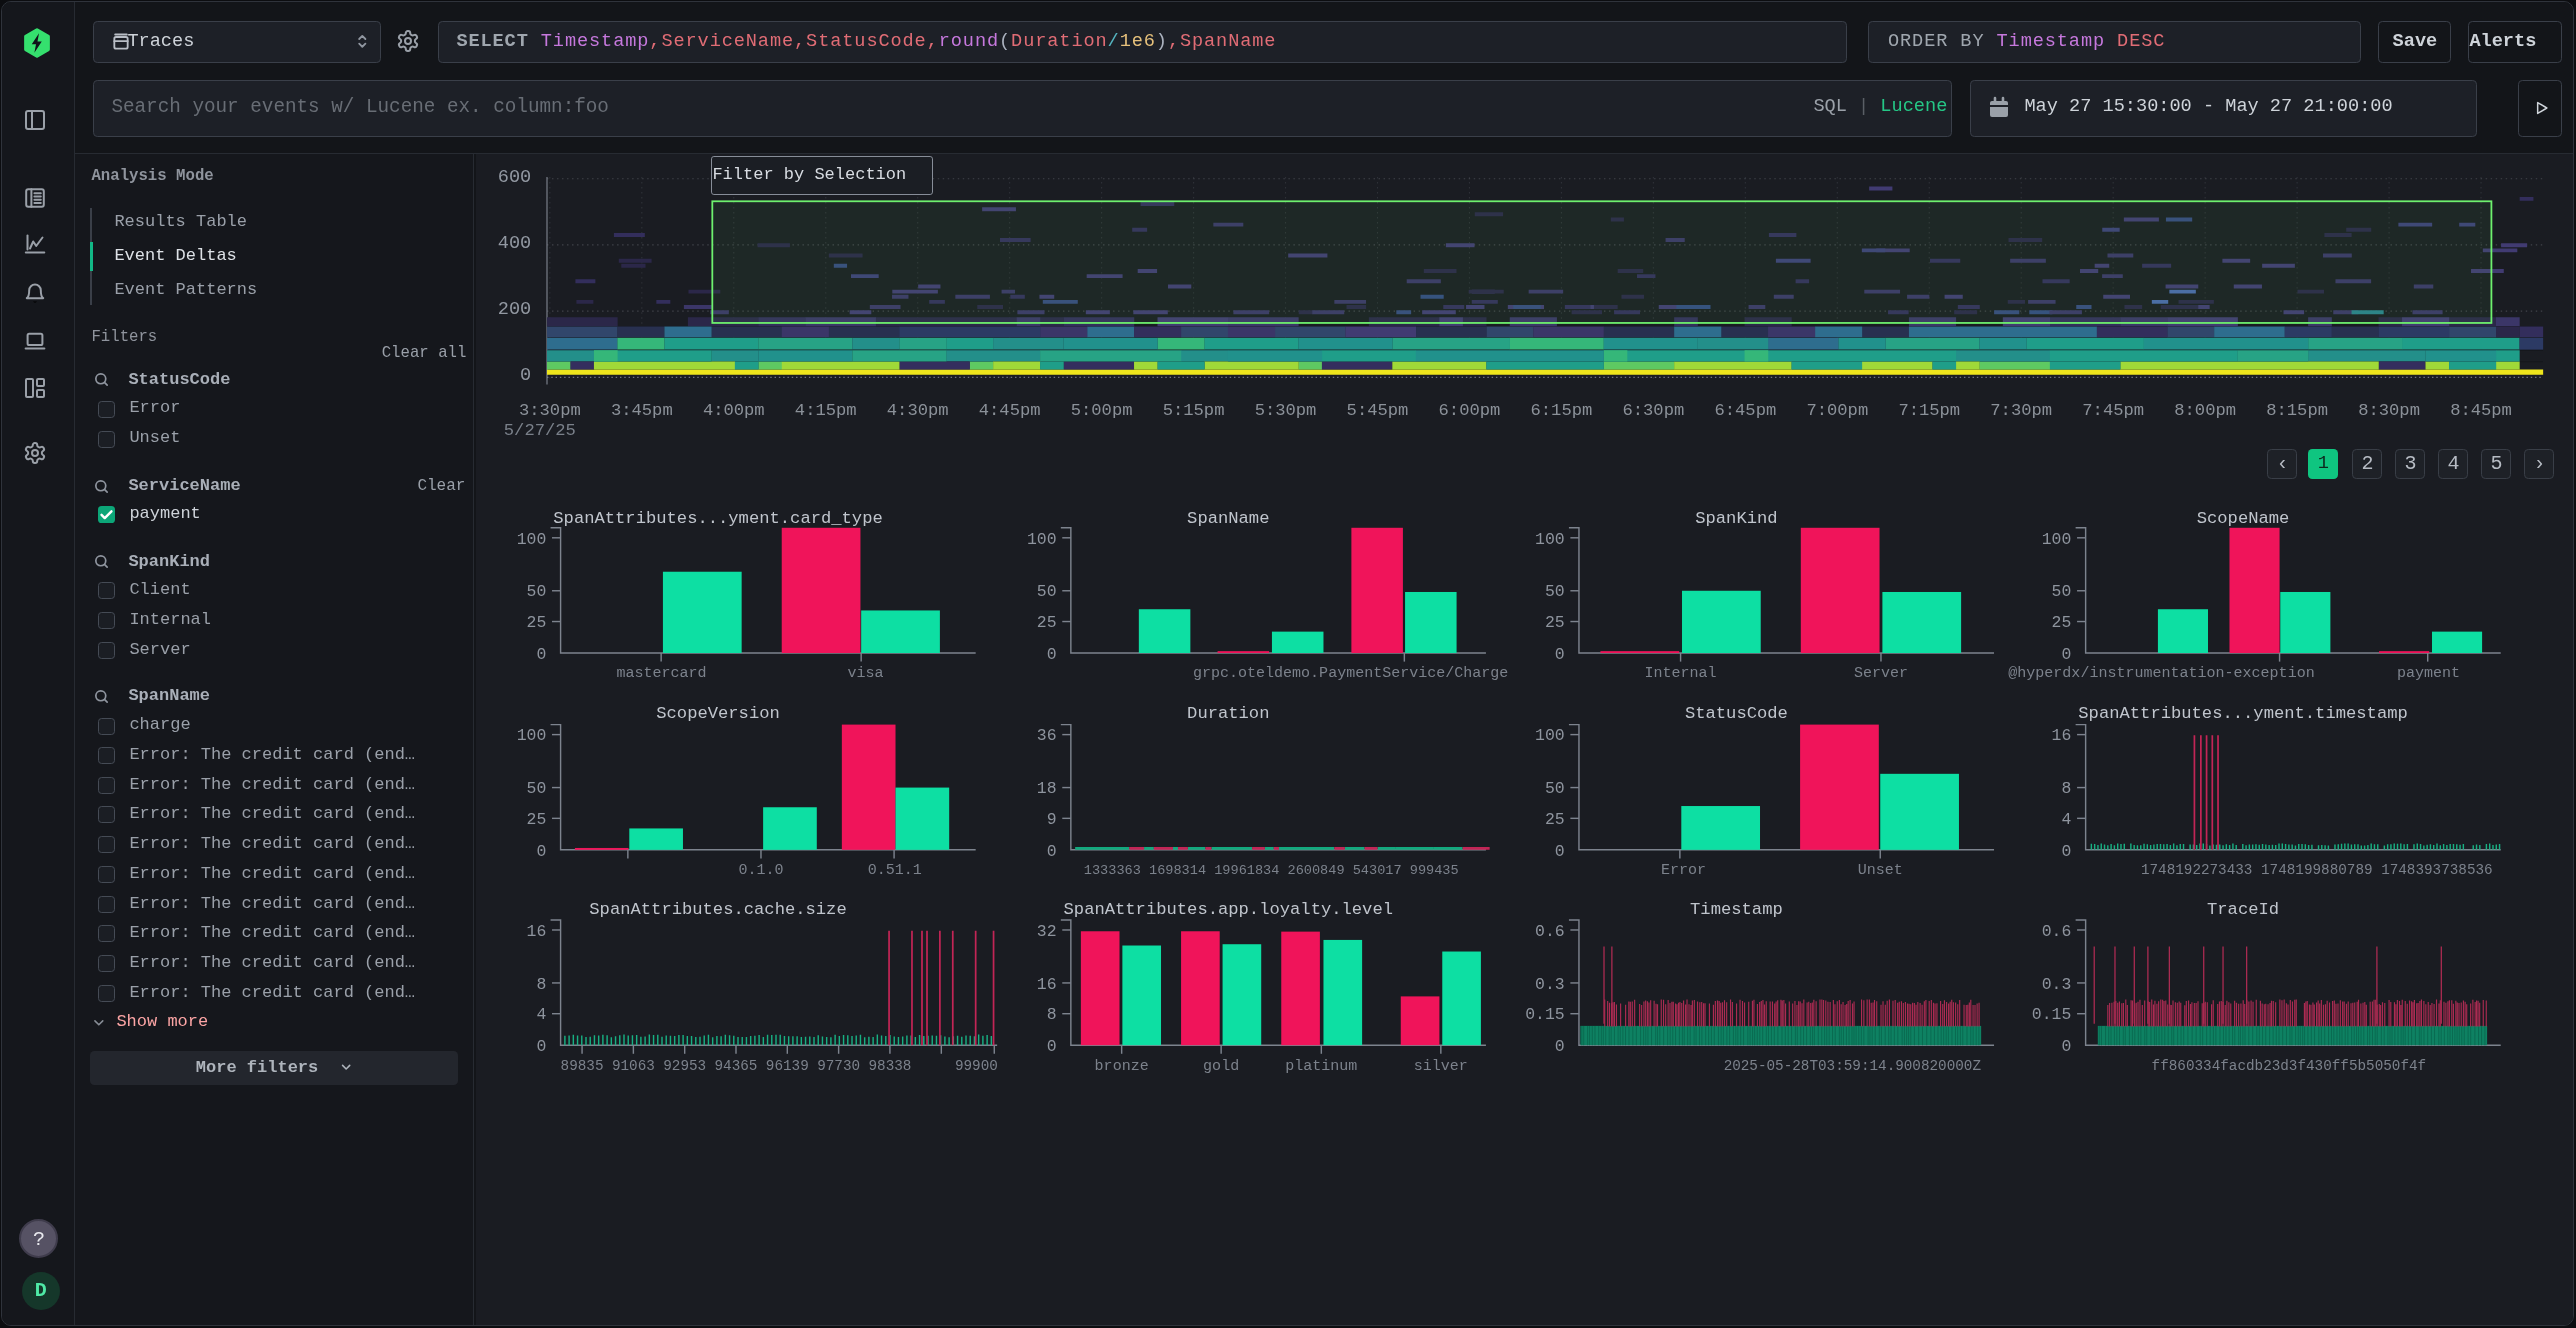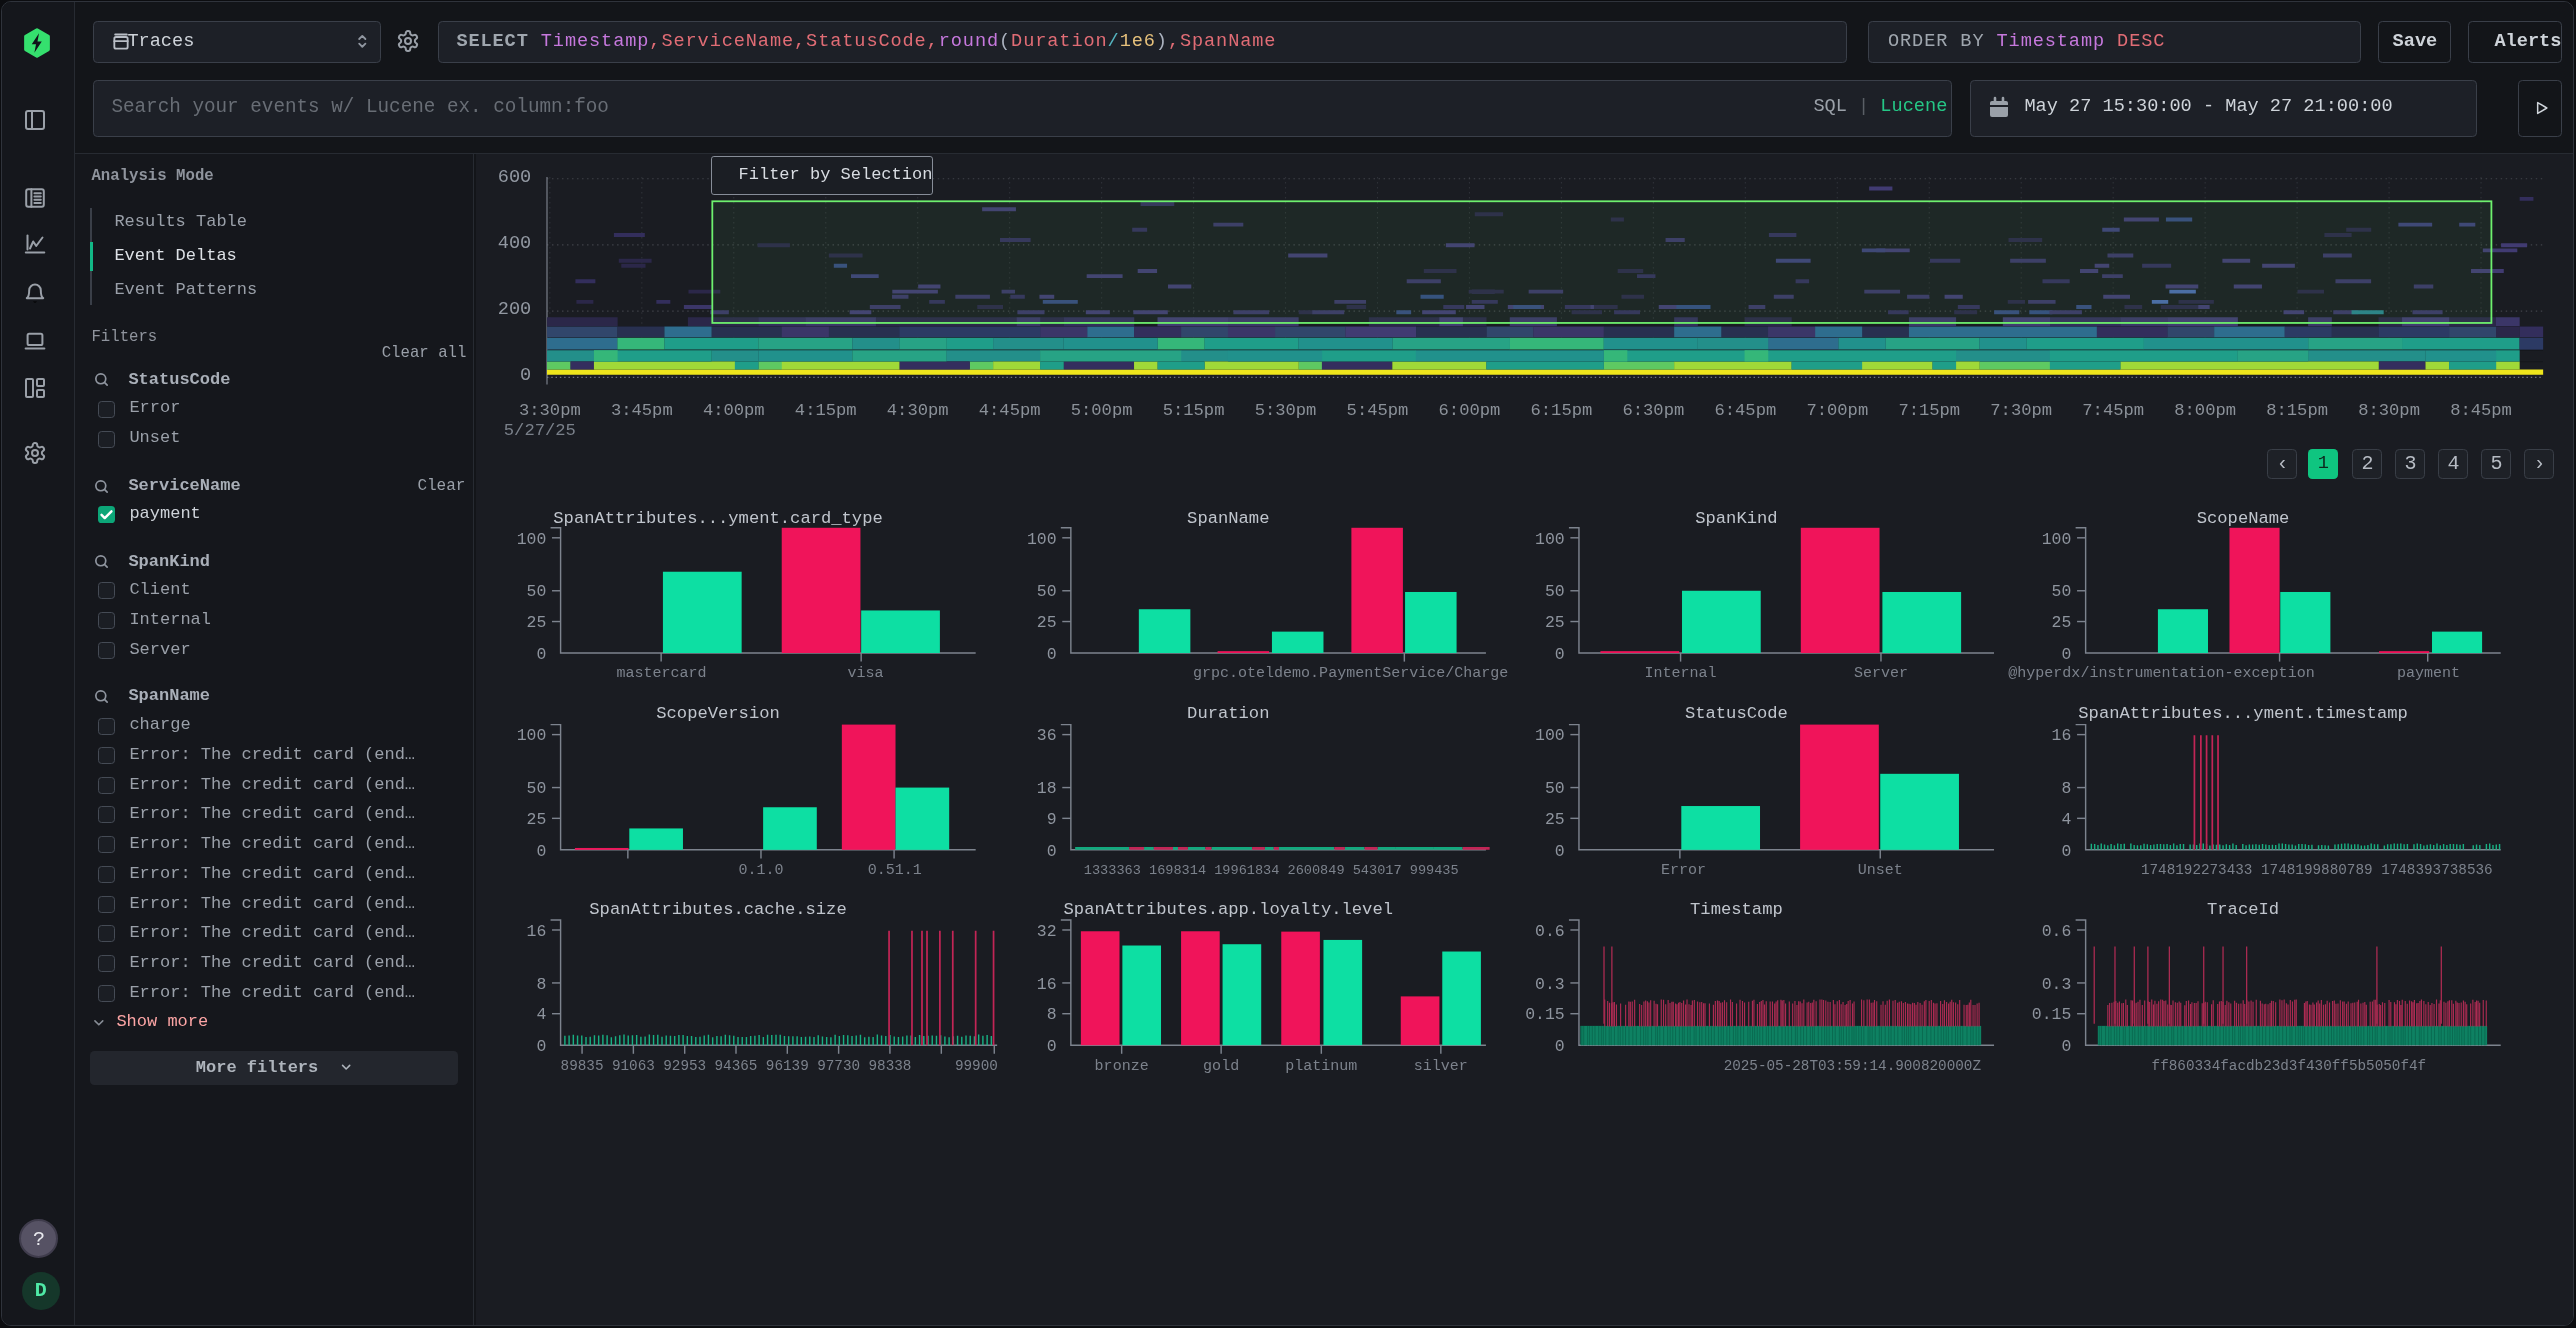--- a/index.html
+++ b/index.html
@@ -63,21 +63,21 @@
       <path d="M12.22 2h-.44a2 2 0 0 0-2 2v.18a2 2 0 0 1-1 1.73l-.43.25a2 2 0 0 1-2 0l-.15-.08a2 2 0 0 0-2.73.73l-.22.38a2 2 0 0 0 .73 2.73l.15.1a2 2 0 0 1 1 1.72v.51a2 2 0 0 1-1 1.74l-.15.09a2 2 0 0 0-.73 2.73l.22.38a2 2 0 0 0 2.73.73l.15-.08a2 2 0 0 1 2 0l.43.25a2 2 0 0 1 1 1.73V20a2 2 0 0 0 2 2h.44a2 2 0 0 0 2-2v-.18a2 2 0 0 1 1-1.73l.43-.25a2 2 0 0 1 2 0l.15.08a2 2 0 0 0 2.73-.73l.22-.39a2 2 0 0 0-.73-2.73l-.15-.08a2 2 0 0 1-1-1.74v-.5a2 2 0 0 1 1-1.74l.15-.09a2 2 0 0 0 .73-2.73l-.22-.38a2 2 0 0 0-2.73-.73l-.15.08a2 2 0 0 1-2 0l-.43-.25a2 2 0 0 1-1-1.73V4a2 2 0 0 0-2-2z"></path>
       <circle cx="12" cy="12" r="3"></circle>
     </svg>
     <div style="position:absolute;left:436px;top:18.6px;width:1409px;height:42px;background:#1d2027;border:1.4px solid #3a3f49;border-radius:4.3px;overflow:hidden">
       <div style="position:absolute;left:17px;top:9.3px;font-size:18.6px;letter-spacing:0.9px;white-space:pre"><span style="color:#9fa6ae;font-weight:bold">SELECT </span><span style="color:#c678dd">Timestamp</span><span style="color:#e06c75">,ServiceName,StatusCode,</span><span style="color:#c678dd">round</span><span style="color:#abb2bf">(</span><span style="color:#e06c75">Duration</span><span style="color:#56b6c2">/</span><span style="color:#e5c07b">1e6</span><span style="color:#abb2bf">)</span><span style="color:#e06c75">,SpanName</span></div>
     </div>
     <div style="position:absolute;left:1866px;top:18.6px;width:493px;height:42px;background:#1d2027;border:1.4px solid #3a3f49;border-radius:4.3px;overflow:hidden">
       <div style="position:absolute;left:18.6px;top:9.3px;font-size:18.6px;letter-spacing:0.9px;white-space:pre"><span style="color:#9fa6ae;font-weight:normal">ORDER BY </span><span style="color:#c678dd">Timestamp</span><span style="color:#e06c75"> DESC</span></div>
     </div>
     <div style="position:absolute;left:2376px;top:18.6px;width:73px;height:42px;border:1.4px solid #3a3f49;border-radius:4.3px;font-size:18.6px;font-weight:bold;color:#ced3d9;text-align:center;line-height:39px">Save</div>
-    <div style="position:absolute;left:2466px;top:18.6px;width:94px;height:42px;border:1.4px solid #3a3f49;border-radius:4.3px;font-size:18.6px;font-weight:bold;color:#ced3d9;text-align:right;line-height:39px">Alerts</div>
+    <div style="position:absolute;left:2466px;top:18.6px;width:94px;height:42px;border:1.4px solid #3a3f49;border-radius:4.3px;font-size:18.6px;font-weight:bold;color:#ced3d9;text-align:left;line-height:39px">Alerts</div>
     <div style="position:absolute;left:91px;top:78px;width:1859px;height:57px;background:#1d2027;border:1.4px solid #3a3f49;border-radius:4.3px"></div>
     <div style="position:absolute;left:109px;top:94px;font-size:19.3px;color:#686d75">Search your events w/ Lucene ex. column:foo</div>
     <div style="position:absolute;left:1811px;top:94px;font-size:18.6px"><span style="color:#9ba1a9">SQL</span><span style="color:#5a5f66"> | </span><span style="color:#25c786">Lucene</span></div>
     <div style="position:absolute;left:1968px;top:78px;width:507px;height:57px;background:#1d2027;border:1.4px solid #3a3f49;border-radius:4.3px"></div>
     <svg style="position:absolute;left:1985px;top:94px" width="24" height="24" viewBox="0 0 24 24" fill="none" stroke="#9aa0a8" stroke-width="2.0" stroke-linecap="round" stroke-linejoin="round">
       <rect x="3" y="5" width="18" height="16" rx="2" fill="#9aa0a8" stroke="none"></rect>
       <path d="M8 2v4M16 2v4" stroke="#9aa0a8" stroke-width="2.6"></path>
       <path d="M3 10h18" stroke="#1d2027" stroke-width="2"></path>
     </svg>
     <div style="position:absolute;left:2022px;top:94px;font-size:18.6px;color:#ced3d9">May 27 15:30:00 - May 27 21:00:00</div>
@@ -435,21 +435,21 @@
       <path d="M2240 711H2252" stroke="#7d838e" stroke-width="2" fill="none"></path>
       <text x="2232" y="719" font-size="23" fill="#8e949e" text-anchor="end">0.3</text>
       <path d="M2240 637H2252" stroke="#7d838e" stroke-width="2" fill="none"></path>
       <text x="2232" y="645" font-size="23" fill="#8e949e" text-anchor="end">0.6</text>
       <rect x="2269" y="771" width="544" height="27" fill="#0e8162"></rect>
       <path d="M2271.0 798v-27M2274.1 798v-27M2279.8 798v-27M2284.2 798v-27M2287.5 798v-27M2292.2 798v-27M2295.6 798v-27M2299.3 798v-27M2304.6 798v-27M2307.4 798v-27M2313.2 798v-27M2317.3 798v-27M2320.7 798v-27M2325.6 798v-27M2329.2 798v-27M2334.6 798v-27M2337.4 798v-27M2343.3 798v-27M2348.1 798v-27M2350.7 798v-27M2354.6 798v-27M2358.5 798v-27M2362.6 798v-27M2367.3 798v-27M2372.3 798v-27M2375.1 798v-27M2380.6 798v-27M2385.3 798v-27M2389.0 798v-27M2394.9 798v-27M2400.8 798v-27M2406.4 798v-27M2412.1 798v-27M2415.5 798v-27M2421.1 798v-27M2426.0 798v-27M2430.5 798v-27M2434.0 798v-27M2439.7 798v-27M2444.6 798v-27M2448.1 798v-27M2452.5 798v-27M2457.3 798v-27M2460.4 798v-27M2465.9 798v-27M2468.4 798v-27M2471.7 798v-27M2474.7 798v-27M2480.0 798v-27M2485.4 798v-27M2491.2 798v-27M2494.7 798v-27M2499.2 798v-27M2503.7 798v-27M2509.1 798v-27M2514.0 798v-27M2518.4 798v-27M2522.2 798v-27M2527.3 798v-27M2532.6 798v-27M2537.5 798v-27M2540.3 798v-27M2545.4 798v-27M2549.1 798v-27M2552.0 798v-27M2555.3 798v-27M2558.0 798v-27M2562.6 798v-27M2567.3 798v-27M2571.9 798v-27M2577.8 798v-27M2581.4 798v-27M2586.1 798v-27M2591.4 798v-27M2595.5 798v-27M2598.8 798v-27M2603.2 798v-27M2607.0 798v-27M2610.2 798v-27M2614.7 798v-27M2618.5 798v-27M2623.7 798v-27M2627.3 798v-27M2630.6 798v-27M2633.4 798v-27M2636.8 798v-27M2640.7 798v-27M2645.9 798v-27M2648.9 798v-27M2652.8 798v-27M2656.6 798v-27M2659.4 798v-27M2665.2 798v-27M2669.2 798v-27M2674.4 798v-27M2677.3 798v-27M2680.1 798v-27M2684.1 798v-27M2688.5 798v-27M2692.8 798v-27M2695.7 798v-27M2698.5 798v-27M2702.9 798v-27M2707.5 798v-27M2712.8 798v-27M2718.3 798v-27M2720.8 798v-27M2724.8 798v-27M2730.0 798v-27M2735.1 798v-27M2739.5 798v-27M2745.5 798v-27M2748.8 798v-27M2753.2 798v-27M2758.1 798v-27M2761.2 798v-27M2764.6 798v-27M2768.0 798v-27M2771.0 798v-27M2774.1 798v-27M2777.6 798v-27M2781.1 798v-27M2786.4 798v-27M2790.1 798v-27M2795.9 798v-27M2801.0 798v-27M2805.2 798v-27M2809.9 798v-27" stroke="#0a6b51" stroke-width="1.4" fill="none"></path>
       <path d="M2283.0 772.0v-30.1M2285.5 772.0v-33.0M2288.7 772.0v-33.4M2291.8 772.0v-34.8M2294.2 772.0v-35.6M2296.8 772.0v-33.2M2299.2 772.0v-35.1M2302.5 772.0v-32.6M2304.8 772.0v-32.9M2308.1 772.0v-38.0M2310.3 772.0v-30.2M2315.5 772.0v-36.7M2317.5 772.0v-36.4M2320.4 772.0v-32.4M2322.7 772.0v-33.4M2325.2 772.0v-34.8M2327.9 772.0v-37.4M2331.2 772.0v-30.3M2334.5 772.0v-36.5M2339.4 772.0v-35.3M2341.5 772.0v-34.5M2344.4 772.0v-37.7M2346.8 772.0v-30.8M2348.8 772.0v-36.0M2351.6 772.0v-31.8M2354.0 772.0v-35.4M2357.0 772.0v-38.0M2359.6 772.0v-37.4M2361.6 772.0v-35.8M2364.0 772.0v-36.3M2366.7 772.0v-30.8M2369.7 772.0v-30.5M2371.7 772.0v-30.2M2374.1 772.0v-36.4M2377.4 772.0v-34.1M2380.1 772.0v-33.4M2382.7 772.0v-35.0M2384.9 772.0v-33.2M2390.5 772.0v-30.0M2392.7 772.0v-35.6M2395.8 772.0v-36.4M2398.5 772.0v-31.6M2400.5 772.0v-33.9M2403.9 772.0v-33.1M2406.4 772.0v-32.8M2409.0 772.0v-35.4M2414.9 772.0v-32.5M2417.1 772.0v-33.0M2419.2 772.0v-34.8M2422.0 772.0v-33.9M2428.0 772.0v-31.3M2430.3 772.0v-36.7M2436.5 772.0v-31.6M2439.0 772.0v-35.2M2441.5 772.0v-35.7M2444.0 772.0v-34.5M2447.1 772.0v-30.3M2449.4 772.0v-36.2M2452.1 772.0v-34.0M2454.8 772.0v-32.1M2460.2 772.0v-36.1M2462.8 772.0v-33.4M2465.8 772.0v-32.0M2469.0 772.0v-32.1M2472.2 772.0v-36.9M2474.3 772.0v-31.7M2477.3 772.0v-36.9M2480.1 772.0v-34.9M2483.2 772.0v-36.4M2485.9 772.0v-34.8M2490.4 772.0v-37.6M2496.2 772.0v-36.0M2498.7 772.0v-32.2M2501.6 772.0v-31.1M2503.7 772.0v-32.0M2506.9 772.0v-31.1M2509.7 772.0v-33.0M2511.7 772.0v-36.2M2514.2 772.0v-35.6M2517.5 772.0v-33.9M2523.4 772.0v-37.8M2526.3 772.0v-36.8M2529.4 772.0v-37.7M2532.5 772.0v-32.6M2534.8 772.0v-31.0M2538.0 772.0v-37.2M2541.0 772.0v-35.0M2544.2 772.0v-37.4M2546.3 772.0v-37.9M2557.7 772.0v-32.9M2559.7 772.0v-35.2M2561.7 772.0v-35.8M2564.7 772.0v-30.7M2566.8 772.0v-30.6M2569.6 772.0v-33.6M2571.5 772.0v-31.0M2574.7 772.0v-33.8M2576.9 772.0v-36.4M2579.0 772.0v-32.4M2581.4 772.0v-37.0M2584.3 772.0v-30.5M2587.1 772.0v-31.3M2589.5 772.0v-36.0M2592.8 772.0v-33.5M2597.1 772.0v-35.8M2599.5 772.0v-36.3M2601.8 772.0v-32.0M2604.6 772.0v-32.3M2607.9 772.0v-36.8M2611.1 772.0v-34.9M2613.3 772.0v-35.2M2616.4 772.0v-31.9M2618.9 772.0v-35.1M2622.8 772.0v-32.5M2625.3 772.0v-33.4M2628.0 772.0v-33.8M2631.4 772.0v-34.7M2633.3 772.0v-37.4M2636.6 772.0v-32.3M2639.6 772.0v-33.4M2642.1 772.0v-34.3M2644.2 772.0v-30.6M2649.6 772.0v-34.7M2652.7 772.0v-35.1M2655.0 772.0v-37.6M2657.3 772.0v-37.4M2659.4 772.0v-30.4M2662.3 772.0v-31.4M2664.2 772.0v-30.1M2666.8 772.0v-34.1M2670.0 772.0v-33.0M2676.0 772.0v-37.2M2678.4 772.0v-34.2M2683.5 772.0v-34.1M2685.5 772.0v-31.3M2687.6 772.0v-37.2M2690.6 772.0v-35.9M2692.5 772.0v-30.1M2694.4 772.0v-37.4M2698.6 772.0v-35.7M2701.4 772.0v-32.0M2704.7 772.0v-36.6M2707.5 772.0v-35.4M2709.4 772.0v-34.1M2711.4 772.0v-37.0M2714.6 772.0v-32.5M2716.6 772.0v-33.0M2719.0 772.0v-35.9M2721.2 772.0v-37.8M2724.6 772.0v-35.9M2727.4 772.0v-31.2M2730.7 772.0v-34.3M2733.5 772.0v-30.1M2735.9 772.0v-33.0M2738.9 772.0v-31.6M2742.3 772.0v-37.7M2745.7 772.0v-32.2M2747.6 772.0v-36.8M2752.7 772.0v-34.6M2755.4 772.0v-33.2M2758.2 772.0v-35.3M2760.3 772.0v-36.8M2763.6 772.0v-36.7M2765.9 772.0v-31.9M2769.3 772.0v-36.2M2771.3 772.0v-33.6M2773.7 772.0v-32.9M2776.8 772.0v-33.7M2779.9 772.0v-36.5M2782.3 772.0v-34.8M2784.5 772.0v-31.2M2790.0 772.0v-32.4M2793.1 772.0v-37.6M2796.3 772.0v-34.4M2798.3 772.0v-36.4M2800.4 772.0v-36.2M2802.6 772.0v-33.2M2807.6 772.0v-37.3M2811.8 772.0v-36.5" stroke="#ab2b52" stroke-width="1.6" fill="none"></path>
       <path d="M2264 768V660M2293 768V660M2320 768V660M2339 768V660M2369 768V660M2417 768V660M2444 768V660M2477 768V660M2659 768V660M2749 768V660" stroke="#ab2b52" stroke-width="1.8" fill="none"></path>
       <text x="2536.0" y="832" font-size="20" fill="#7c828c" text-anchor="middle">ff860334facdb23d3f430ff5b5050f4f</text>
     </svg>
-  <div style="position:absolute;left:709px;top:154px;width:222px;height:39px;background:#1b1e24;border:1.4px solid #878d98;border-radius:2.9px;font-size:17px;color:#d8dce2;text-align:right;line-height:36px">Filter by Selection</div>
+  <div style="position:absolute;left:709px;top:154px;width:222px;height:39px;background:#1b1e24;border:1.4px solid #878d98;border-radius:2.9px;font-size:17px;color:#d8dce2;text-align:left;line-height:36px">Filter by Selection</div>
     <div style="position:absolute;left:2265px;top:447px;width:30px;height:30px;background:#1e2127;border:1.4px solid #393e47;border-radius:4.3px;color:#b6bbc3;font-size:20px;text-align:center;line-height:27px">‹</div>
     <div style="position:absolute;left:2306px;top:447px;width:30px;height:30px;background:#0fc580;border-radius:4.3px;color:#0d2a1e;font-size:18.6px;text-align:center;line-height:30px">1</div>
     <div style="position:absolute;left:2350px;top:447px;width:30px;height:30px;background:#1e2127;border:1.4px solid #393e47;border-radius:4.3px;color:#b6bbc3;font-size:20px;text-align:center;line-height:27px">2</div>
     <div style="position:absolute;left:2393px;top:447px;width:30px;height:30px;background:#1e2127;border:1.4px solid #393e47;border-radius:4.3px;color:#b6bbc3;font-size:20px;text-align:center;line-height:27px">3</div>
     <div style="position:absolute;left:2436px;top:447px;width:30px;height:30px;background:#1e2127;border:1.4px solid #393e47;border-radius:4.3px;color:#b6bbc3;font-size:20px;text-align:center;line-height:27px">4</div>
     <div style="position:absolute;left:2479px;top:447px;width:30px;height:30px;background:#1e2127;border:1.4px solid #393e47;border-radius:4.3px;color:#b6bbc3;font-size:20px;text-align:center;line-height:27px">5</div>
     <div style="position:absolute;left:2522px;top:447px;width:30px;height:30px;background:#1e2127;border:1.4px solid #393e47;border-radius:4.3px;color:#b6bbc3;font-size:20px;text-align:center;line-height:27px">›</div>
 </div>
 
 </body></html>

